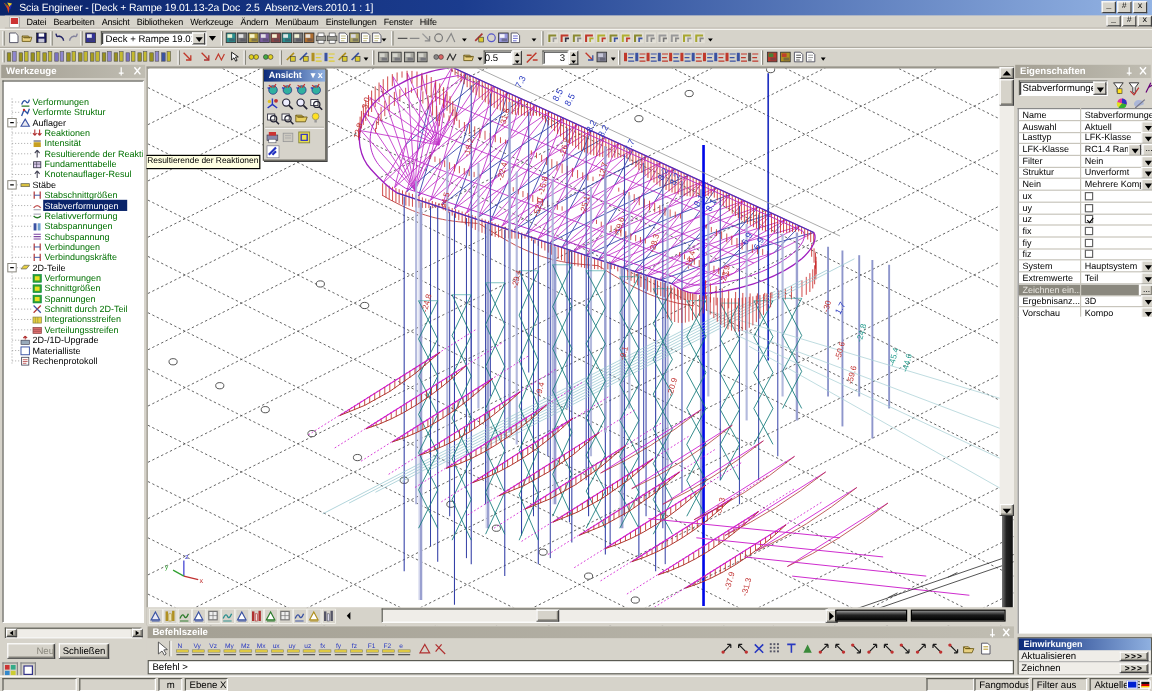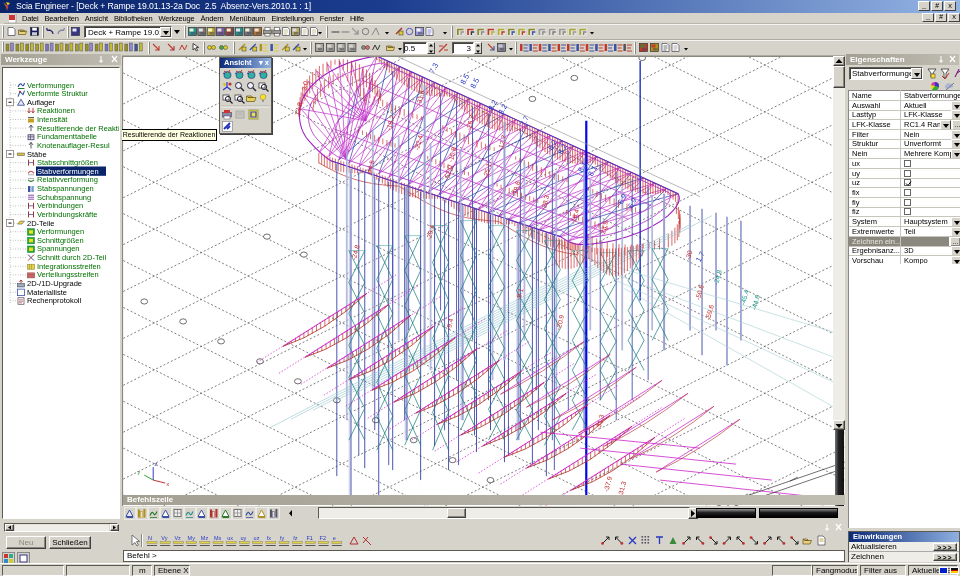--- a/index.html
+++ b/index.html
@@ -1837,21 +1837,21 @@
   </svg>
 <div class="abs in" style="left:4px;top:523px;width:114px;height:9px;background:#d6d3ca">
     <div class="abs btn" style="left:0;top:0;width:9px;height:7px"></div>
     <div class="abs btn" style="left:105px;top:0;width:9px;height:7px"></div>
     <svg class="abs" style="left:0;top:0" width="114" height="8">
       <path d="M6 1.5 l-3 2 l3 2z" fill="#000"></path>
       <path d="M108 1.5 l3 2 l-3 2z" fill="#000"></path>
       <rect x="10" y="0.5" width="94" height="6.5" fill="#efede8"></rect>
     </svg>
   </div>
-<div class="abs btn" style="left:6px;top:536px;width:40px;height:13px;color:#8a887e;text-align:center;line-height:12px;font-size:8px">Neu</div>
+<div class="abs btn" style="left:6px;top:536px;width:40px;height:13px;color:#8a887e;text-align:right;line-height:12px;font-size:8px">Neu</div>
 <div class="abs btn" style="left:49px;top:536px;width:42px;height:13px;text-align:center;line-height:12px;font-size:8px">Schließen</div>
 <div class="abs" style="left:0;top:551px;width:122px;height:13px;background:#d6d3ca">
     <div class="abs" style="left:2px;top:1px;width:13px;height:11px;background:#d6d3ca;border:1px solid #888;border-bottom:none"><svg width="10" height="9" style="margin:1px">
         <rect x="0" y="0" width="4" height="4" fill="#c33"></rect>
         <rect x="5" y="0" width="4" height="4" fill="#3a8"></rect>
         <rect x="0" y="5" width="4" height="4" fill="#38c"></rect>
         <rect x="5" y="5" width="4" height="4" fill="#cc3"></rect>
       </svg></div>
     <div class="abs" style="left:17px;top:1px;width:13px;height:11px;background:#d6d3ca;border:1px solid #888;border-bottom:none"><svg width="10" height="9" style="margin:1px">
         <rect x="1" y="1" width="7" height="7" fill="#fff" stroke="#338" stroke-width="1"></rect>
@@ -1987,21 +1987,21 @@
         <span class="gl">Vorschau</span>
         <span class="gv">Kompo</span>
         <div class="cbtn" style="left:102px;top:0;width:11px;height:10px">
           <div class="arr" style="top:3px"></div>
         </div>
       </div>
     </div>
     <div class="abs" style="left:55px;top:38px;width:1px;height:174px;background:#c8c5bc"></div>
     <div class="abs" style="left:3px;top:212px;width:112px;height:264px;background:#fff;border-left:1px solid #888"></div>
   </div>
-<div class="abs graycap cap" style="left:123px;top:495px;width:722px;height:10px;line-height:10px">Befehlszeile</div>
+<div class="abs graycap cap" style="left:123px;top:522px;width:722px;height:10px;line-height:10px">Befehlszeile</div>
 <svg class="abs" style="left:824px;top:523px" width="20" height="9">
     <path d="M3 1 v5 M1 6 h4 M3 6 v2" stroke="#fff" stroke-width="1"></path>
     <path d="M12 1 l5 6 M17 1 l-5 6" stroke="#fff" stroke-width="1.2"></path>
   </svg>
 <div class="abs" style="left:122px;top:532px;width:723px;height:18px;background:#d6d3ca">
     <svg class="abs" style="left:2px;top:1px" width="720" height="16">
       <path d="M8 2 L8 12 L11 9.5 L13 13 L14.5 12 L12.5 8.6 L15.5 8.3 Z" fill="#fff" stroke="#555" stroke-width="0.8"></path>
       <rect x="17" y="1" width="1" height="13" fill="#8a887e"></rect>
       <rect x="18" y="1" width="1" height="13" fill="#fff"></rect>
       <g transform="translate(23.0,2)">

